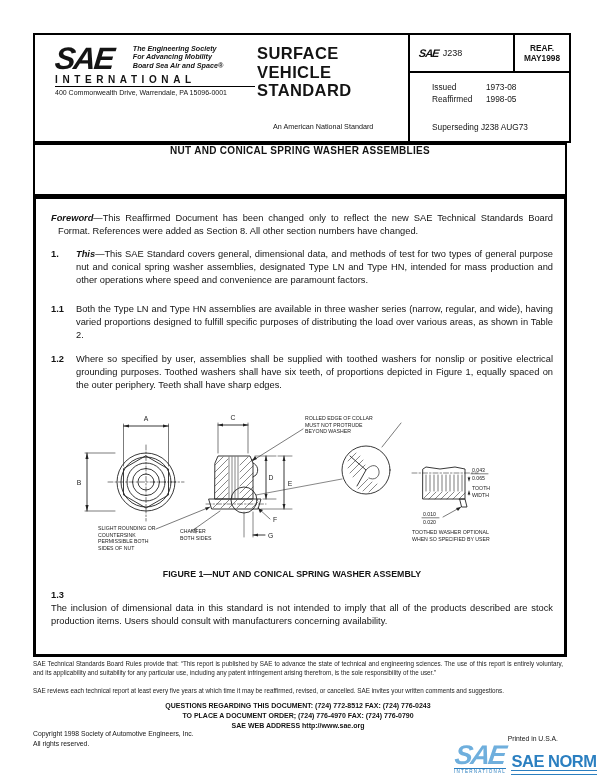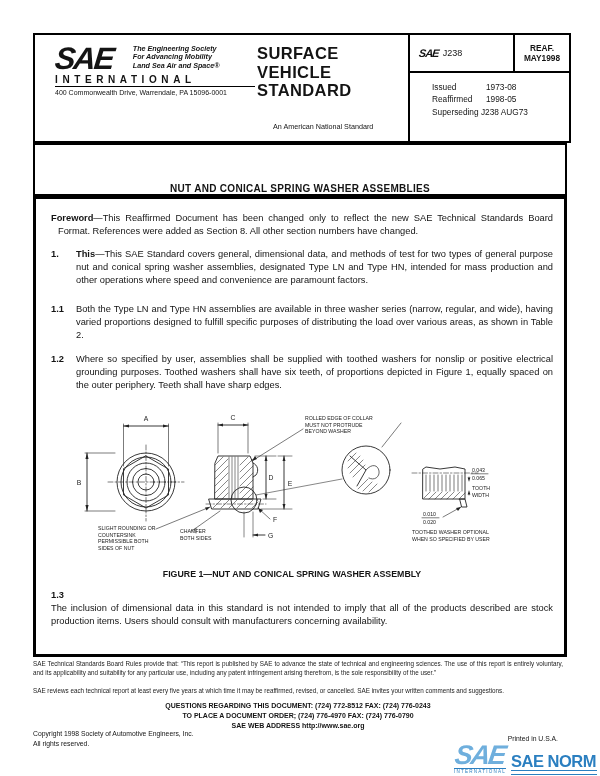--- a/index.html
+++ b/index.html
@@ -22,67 +22,67 @@
   .ans{position:absolute;left:238px;top:87px;font-size:7.2px;}
   .num-box{position:absolute;left:373px;top:-2px;width:159px;height:106px;border:2px solid #000;display:flex;flex-direction:column;background:#fff;}
   .num-top{display:flex;height:36px;border-bottom:2px solid #000;}
   .num-top-left{flex:1;border-right:2px solid #000;display:flex;align-items:center;padding-left:9px;gap:4px;}
   .sae-small{font-size:11px;font-weight:900;font-style:italic;letter-spacing:-1px;transform:skewX(-6deg);}
   .jnum{font-size:9px;}
   .num-top-right{width:54px;display:flex;flex-direction:column;justify-content:center;text-align:center;font-weight:bold;font-size:8.3px;line-height:1.25;}
   .num-bottom{padding:8px 0 0 22px;font-size:8.3px;line-height:1.5;}
   .nb-row{display:flex;}
   .nb-label{width:54px;}
-  .nb-super{margin-top:0;}
+  .nb-super{margin-top:15px;}
 
   
-  .title-box{position:absolute;left:33px;top:143px;width:530px;height:49px;border:2px solid #000;display:flex;align-items:flex-end;justify-content:center;background:#fff;}
+  .title-box{position:absolute;left:33px;top:143px;width:530px;height:49px;border:2px solid #000;display:flex;align-items:flex-start;justify-content:center;background:#fff;}
   .doc-title{font-size:10px;font-weight:bold;letter-spacing:.3px;}
 
   
   .main-box{position:absolute;left:33px;top:196px;width:528px;height:455px;border:3px solid #000;background:#fff;}
   .para{position:absolute;left:15px;right:11px;font-size:9.3px;line-height:1.38;text-align:justify;}
-  .bi{font-weight:bold;margin-top:8px;}
+  .bi{font-weight:bold;font-style:italic;margin-top:8px;}
   .sec{display:flex;}
   .sec .num{width:25px;flex:none;font-weight:bold;}
   .sec .txt{flex:1;}
   .foreword{padding-left:7px;text-indent:-7px;}
   .fig-wrap{position:absolute;left:24px;top:210px;width:505px;height:160px;}
   .fig-caption{position:absolute;left:0;right:16px;top:370px;text-align:center;font-size:8.8px;font-weight:bold;}
 
   
   .fineprint{position:absolute;left:33px;width:530px;font-size:6.3px;line-height:1.45;text-align:justify;color:#1c1c1c;}
   .q-block{position:absolute;left:33px;width:530px;text-align:center;font-size:7px;font-weight:bold;line-height:1.45;}
   .copyright{position:absolute;left:33px;top:729px;font-size:6.8px;line-height:1.4;}
   .printed{position:absolute;right:42px;top:735px;font-size:6.8px;}
   .watermark{position:absolute;right:3px;bottom:1px;display:flex;align-items:flex-end;gap:5px;}
   .wm-left{display:flex;flex-direction:column;align-items:center;line-height:1;}
   .wm-sae{font-size:27px;font-weight:900;font-style:italic;letter-spacing:-2px;transform:skewX(-8deg);color:#6fafdd;line-height:.85;}
   .wm-intl{font-size:4.6px;letter-spacing:1.2px;color:#2b7fc0;margin-top:1px;border-top:1px solid #2b7fc0;padding-top:1px;}
-  .wm-right{display:flex;flex-direction:column;align-items:flex-start;line-height:1;}
+  .wm-right{display:flex;flex-direction:column;align-items:center;line-height:1;}
   .wm-norm{font-size:16.5px;font-weight:900;letter-spacing:-.5px;color:#2b7fc0;}
   .wm-rule{width:86px;height:3px;margin-top:1px;border-top:1px solid #2b7fc0;border-bottom:1px solid #2b7fc0;}
 
   svg text{font-family:"Liberation Sans",sans-serif;fill:#1b1b1b;}
   .fig-small{font-size:5.2px;}
   .fig-letter{font-size:6.8px;}
 </style>
 </head>
 <body>
 
 <div class="page">
 
   <div class="header-box">
     <div class="logo-block">
       <div class="logo-row">
         <div class="sae-big">SAE</div>
         <div class="tagline">
           <div>The Engineering Society</div>
           <div>For Advancing Mobility</div>
-          <div>Land Sea Air and Space®</div>
+          <div>Board Sea Air and Space®</div>
         </div>
       </div>
       <div class="intl">INTERNATIONAL</div>
       <div class="addr">400 Commonwealth Drive, Warrendale, PA 15096-0001</div>
     </div>
 
     <div class="doc-type">SURFACE
 VEHICLE
 STANDARD</div>
     <div class="ans">An American National Standard</div>

